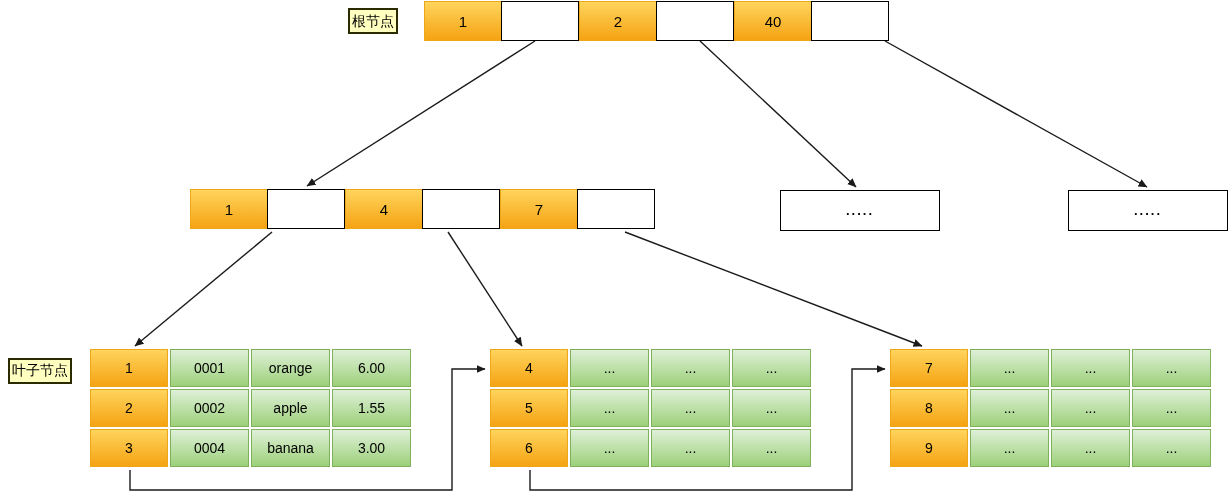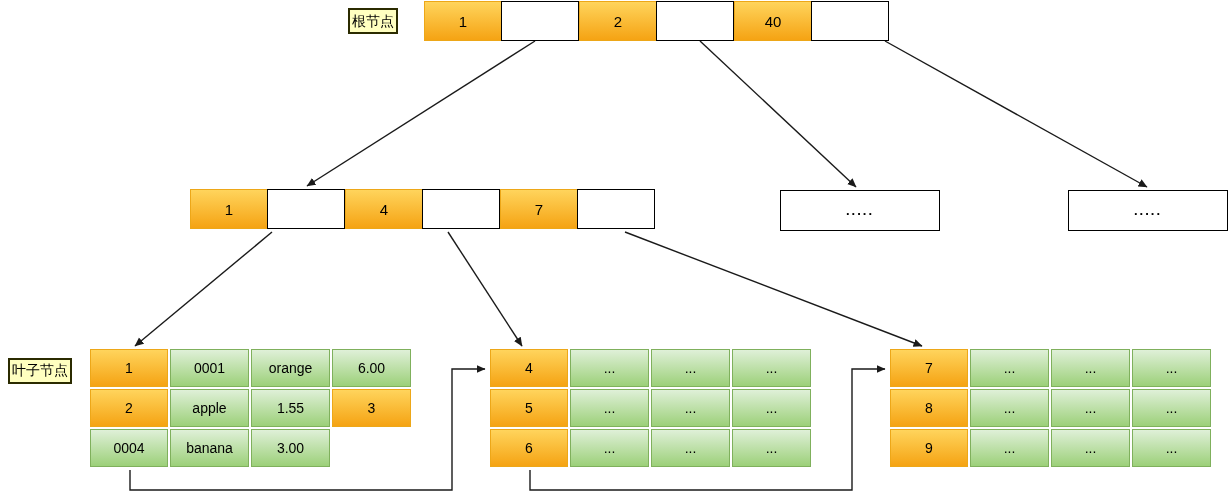--- a/index.html
+++ b/index.html
@@ -92,20 +92,21 @@
   <div class="ebox" style="left:1068px;top:190px;">.....</div>
 
   <div class="tag" style="left:8px;top:358px;font-family:Liberation Serif, serif;">叶子节点</div>
 
   <div class="leaf" style="left:90px;top:349px;">
     <div class="lcell key">1</div>
     <div class="lcell val">0001</div>
     <div class="lcell val">orange</div>
     <div class="lcell val">6.00</div>
     <div class="lcell key">2</div>
+    <div class="lcell val">0002</div>
     <div class="lcell val">apple</div>
     <div class="lcell val">1.55</div>
     <div class="lcell key">3</div>
     <div class="lcell val">0004</div>
     <div class="lcell val">banana</div>
     <div class="lcell val">3.00</div>
   </div>
 
   <div class="leaf" style="left:490px;top:349px;">
     <div class="lcell key">4</div>

